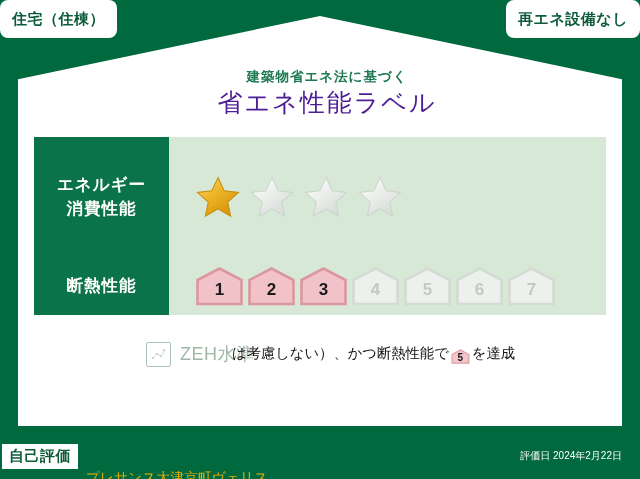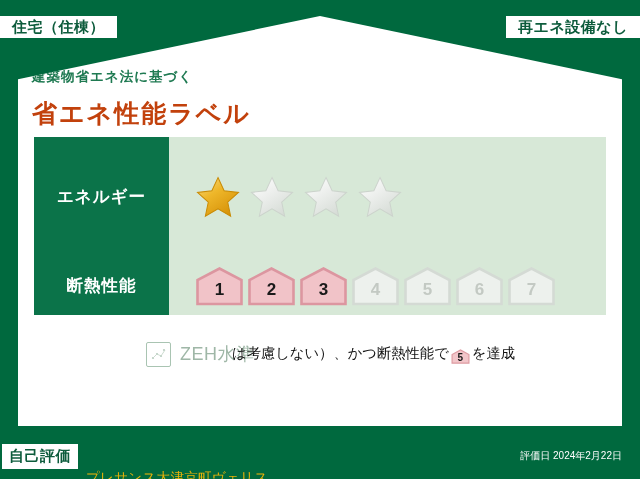--- a/index.html
+++ b/index.html
@@ -6,43 +6,43 @@
   body{
     width:640px;height:479px;
     background:#00693e;
     font-family:"Liberation Sans","DejaVu Sans",sans-serif;
     overflow:hidden;position:relative;
   }
   .root{position:absolute;inset:0;background:#00693e;}
 
   
   .corner-badge{
-    position:absolute;top:16px;background:#ffffff;color:#0d5c3c;
+    position:absolute;top:0;background:#ffffff;color:#0d5c3c;
     font-weight:bold;font-size:15px;letter-spacing:0.5px;
     display:flex;align-items:center;justify-content:center;
-    height:22px;padding:0 12px;box-sizing:border-box;z-index:5;
+    height:38px;padding:0 12px;box-sizing:border-box;z-index:5;border-radius:8px;
   }
   .badge-left{left:0;}
   .badge-right{right:0;font-family:Liberation Mono, monospace;}
 
   
   .panel{
     position:absolute;left:18px;top:16px;width:604px;height:410px;
     background:#ffffff;
     clip-path:polygon(0% 15.4%, 50% 0%, 100% 15.4%, 100% 100%, 0% 100%);
     z-index:2;
   }
 
-  .title-wrap{position:absolute;left:0;right:0;top:52px;text-align:left;padding-left:14px;}
+  .title-wrap{position:absolute;left:0;right:0;top:52px;text-align:center;padding-left:14px;}
   .title-sub{
     color:#1f7a52;font-size:13.5px;font-weight:bold;letter-spacing:1px;
   }
   .title-main{
-    color:#c2410c;font-size:25px;font-weight:bold;letter-spacing:2px;
-    margin-top:11px;
+    color:#4c1d95;font-size:25px;font-weight:normal;letter-spacing:2px;
+    margin-top:0;
   }
 
   
   .rows{position:absolute;left:16px;top:121px;width:572px;}
   .row{display:flex;align-items:stretch;background:#d7e8d7;}
   .row.energy{height:120px;}
   .row.insul{height:58px;}
   .row-label{
     width:135px;flex:none;background:#0b7349;color:#ffffff;
     display:flex;flex-direction:column;align-items:center;justify-content:center;
@@ -123,20 +123,21 @@
     <div class="title-wrap">
       <div class="title-sub">建築物省エネ法に基づく</div>
       <div class="title-main">省エネ性能ラベル</div>
     </div>
 
     <div class="rows">
 
       <div class="row energy">
         <div class="row-label">
           <span>エネルギー</span>
+          <span>消費性能</span>
         </div>
         <div class="row-body">
           <div class="stars" id="stars">
               <svg viewBox="0 0 24 24" class="star">
                 <defs>
                   <linearGradient id="sg0" x1="0" y1="0" x2="0.7" y2="1">
                     <stop offset="0" stop-color="#f7dd8e"></stop>
                     <stop offset="0.45" stop-color="#eeb72a"></stop>
                     <stop offset="1" stop-color="#d79208"></stop>
                   </linearGradient>

